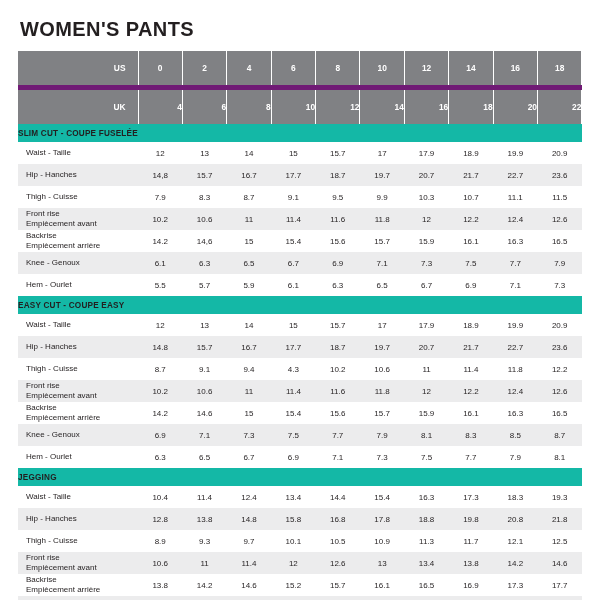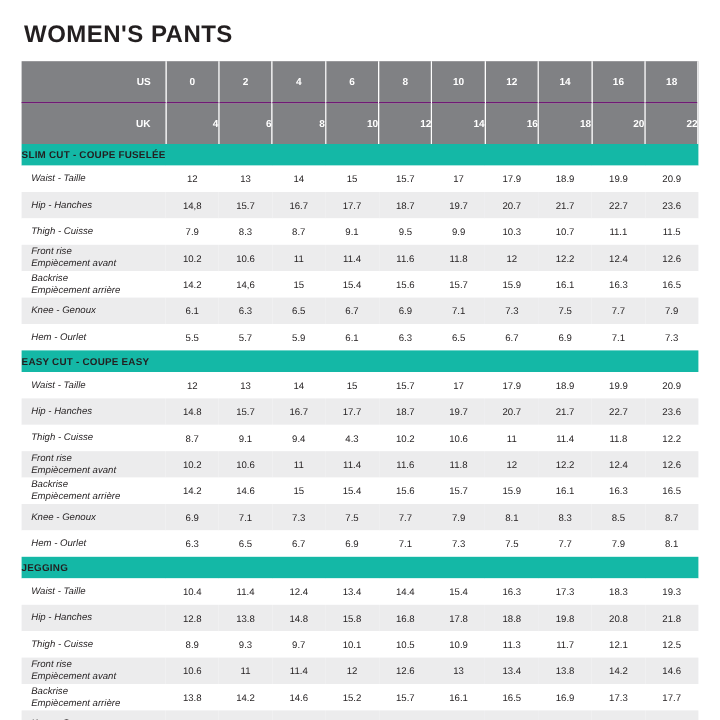--- a/index.html
+++ b/index.html
@@ -52,21 +52,21 @@
     height: 34px;
     text-align: center;
     font-size: 8.4px;
     border-right: 1px solid #ffffff;
   }
   .hdr-row td.hdr-label {
     text-align: right;
     padding-right: 12px;
   }
   .hdr-row.second td {
-    border-top: 1px solid #701a75;
+    border-top: 5px solid #701a75;
     text-align: right;
   }
 
   .section-row td {
     background: #14b8a6;
     height: 18px;
     font-weight: bold;
     font-size: 8.2px;
     letter-spacing: 0.2px;
     padding-left: 8px;
@@ -76,21 +76,20 @@
 
   .data-row td {
     height: 22px;
     text-align: center;
     font-size: 8px;
     color: #231f20;
   }
   .data-row td.rowlabel {
     text-align: left;
     padding-left: 8px;
-    font-style: italic;
   }
   .data-row.shaded td {
     background: #ececed;
   }
   .data-row.plain td {
     background: #ffffff;
   }
   .rowlabel .lbl-main { display: block; line-height: 1.25; }
   .rowlabel .lbl-sub { display: block; line-height: 1.25; }
 </style>

